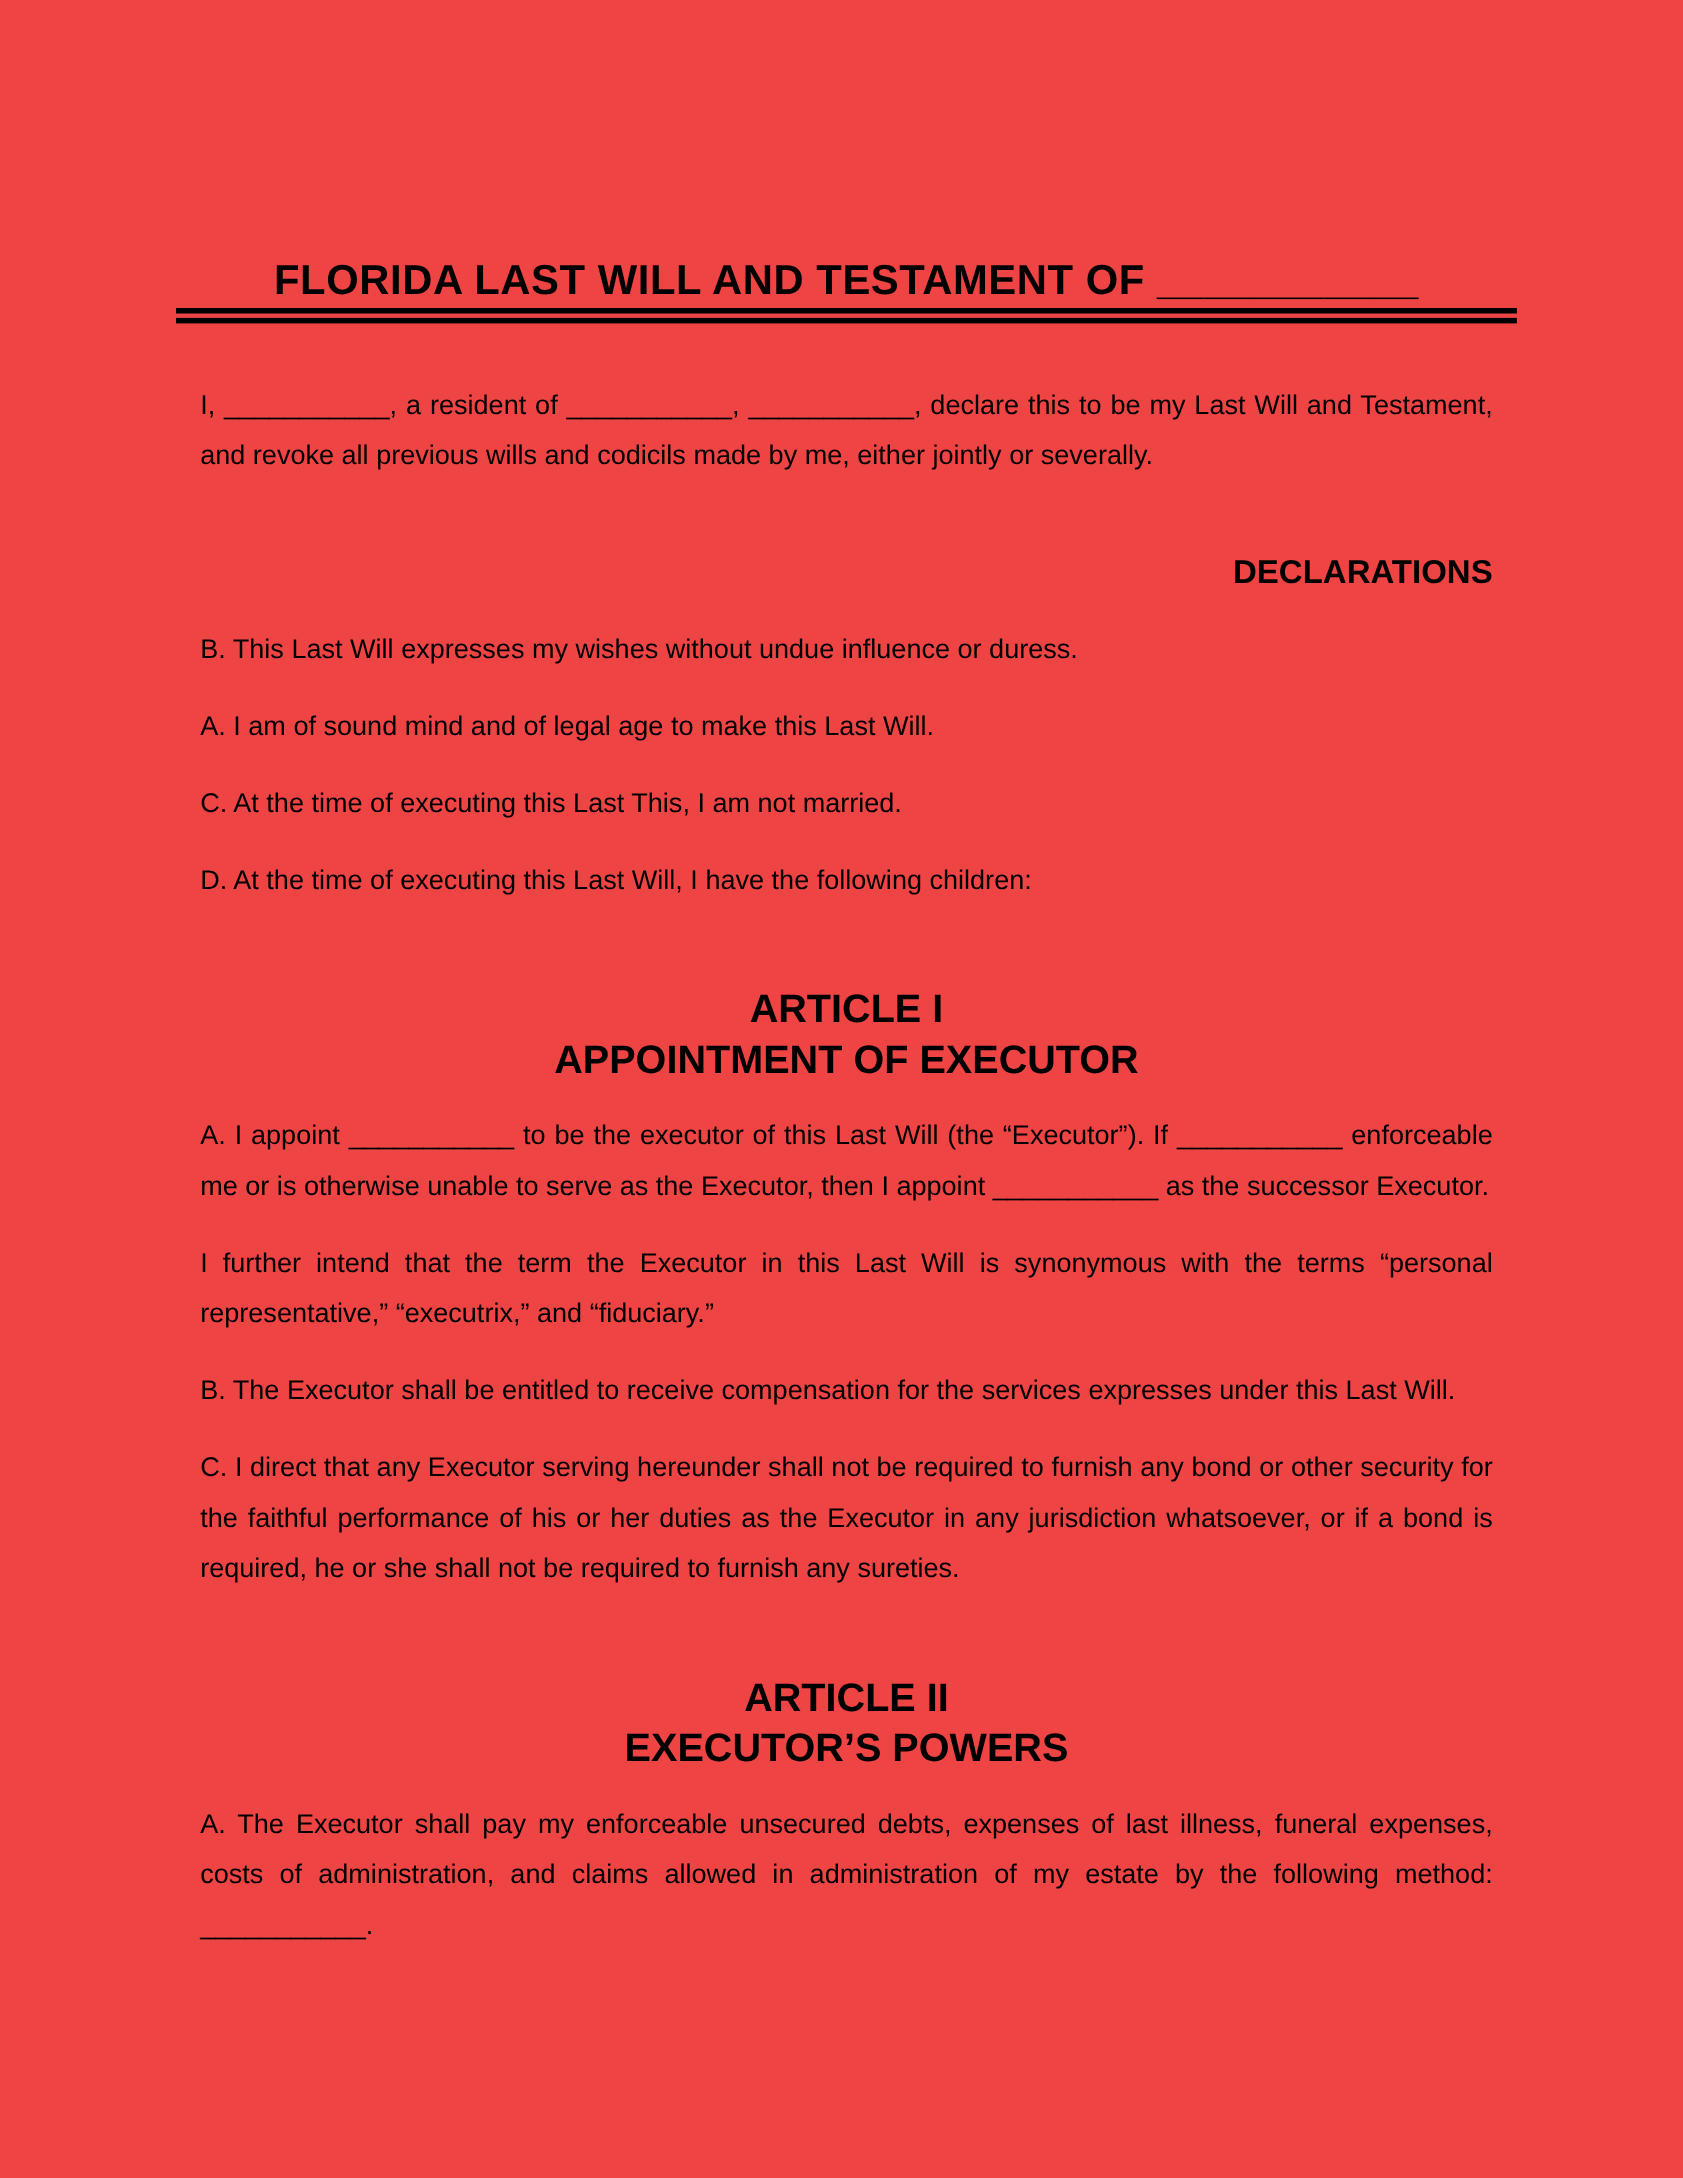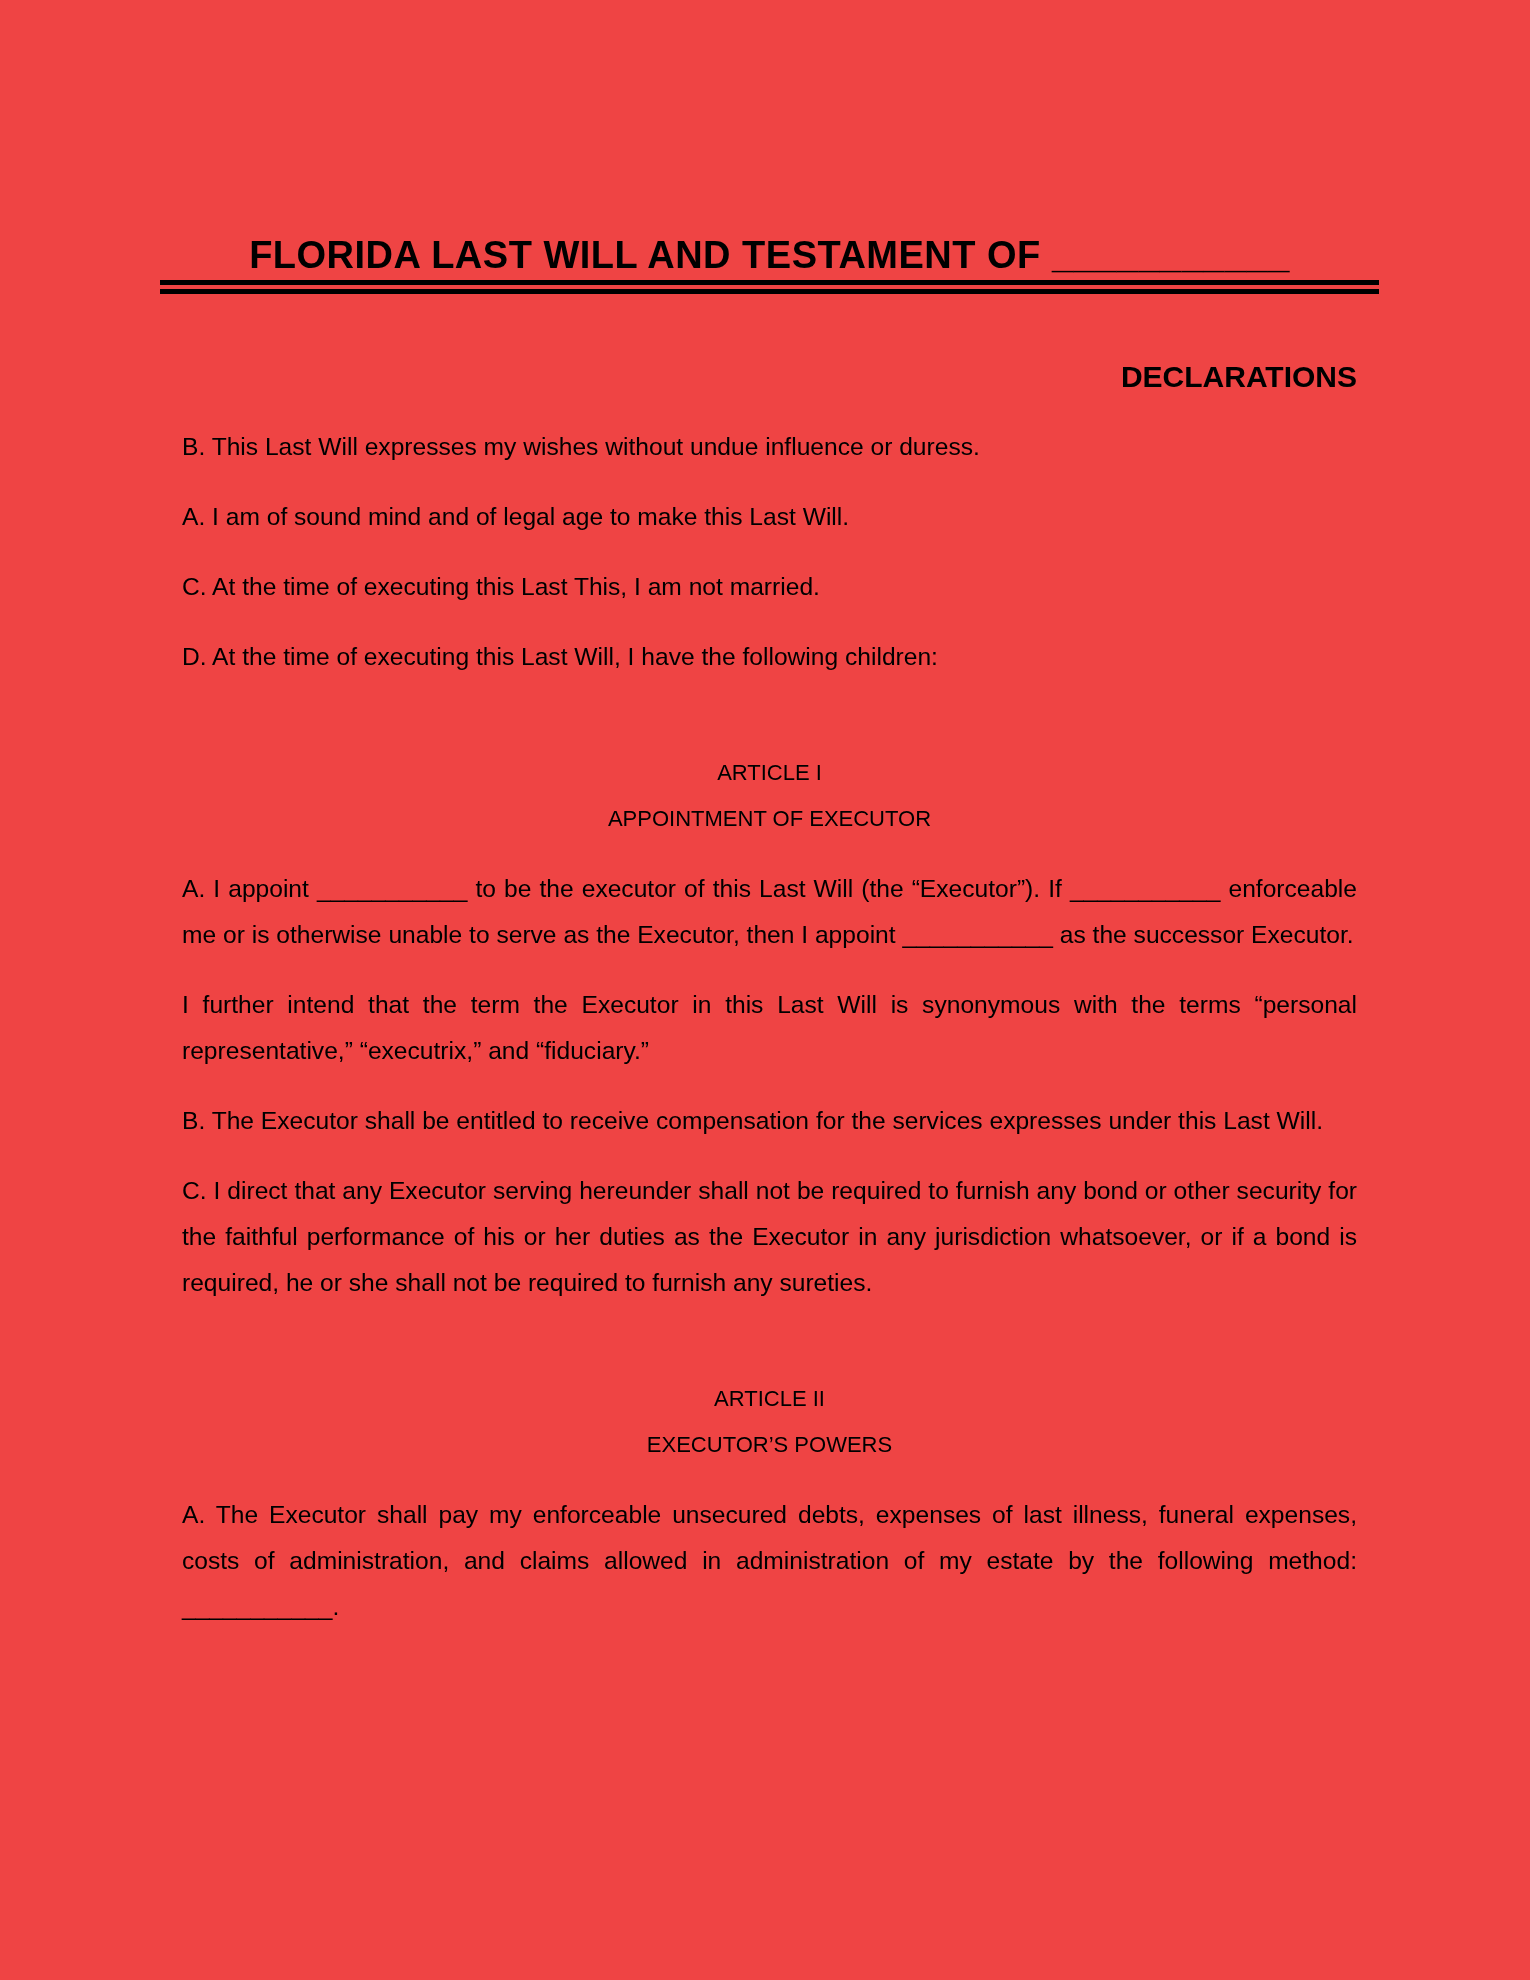--- a/index.html
+++ b/index.html
@@ -41,41 +41,42 @@
   .section-heading {
     margin: 60px 0 10px 0;
     text-align: right;
     font-weight: 700;
     font-size: 30px;
     line-height: 46px;
   }
   .article-heading {
     margin: 70px 0 0 0;
     text-align: center;
-    font-weight: 400;
-    font-size: 22px;
+    font-weight: 700;
+    font-size: 36px;
     line-height: 46px;
   }
   .article-heading .sub {
     display: block;
   }
   .para {
     margin: 24px 0 0 0;
     text-align: justify;
   }
 </style>
 </head>
 <body>
 
 <div class="page">
 
   <h1 class="doc-title">FLORIDA LAST WILL AND TESTAMENT OF ___________</h1>
 
   <div class="title-rule"></div>
 
+  <p class="intro">I, ___________, a resident of ___________, ___________, declare this to be my Last Will and Testament, and revoke all previous wills and codicils made by me, either jointly or severally.</p>
 
   <h2 class="section-heading">DECLARATIONS</h2>
 
   <p class="para">B. This Last Will expresses my wishes without undue influence or duress.</p>
   <p class="para">A. I am of sound mind and of legal age to make this Last Will.</p>
   <p class="para">C. At the time of executing this Last This, I am not married.</p>
   <p class="para">D. At the time of executing this Last Will, I have the following children:</p>
 
   <h2 class="article-heading">
     <span class="sub">ARTICLE I</span>

